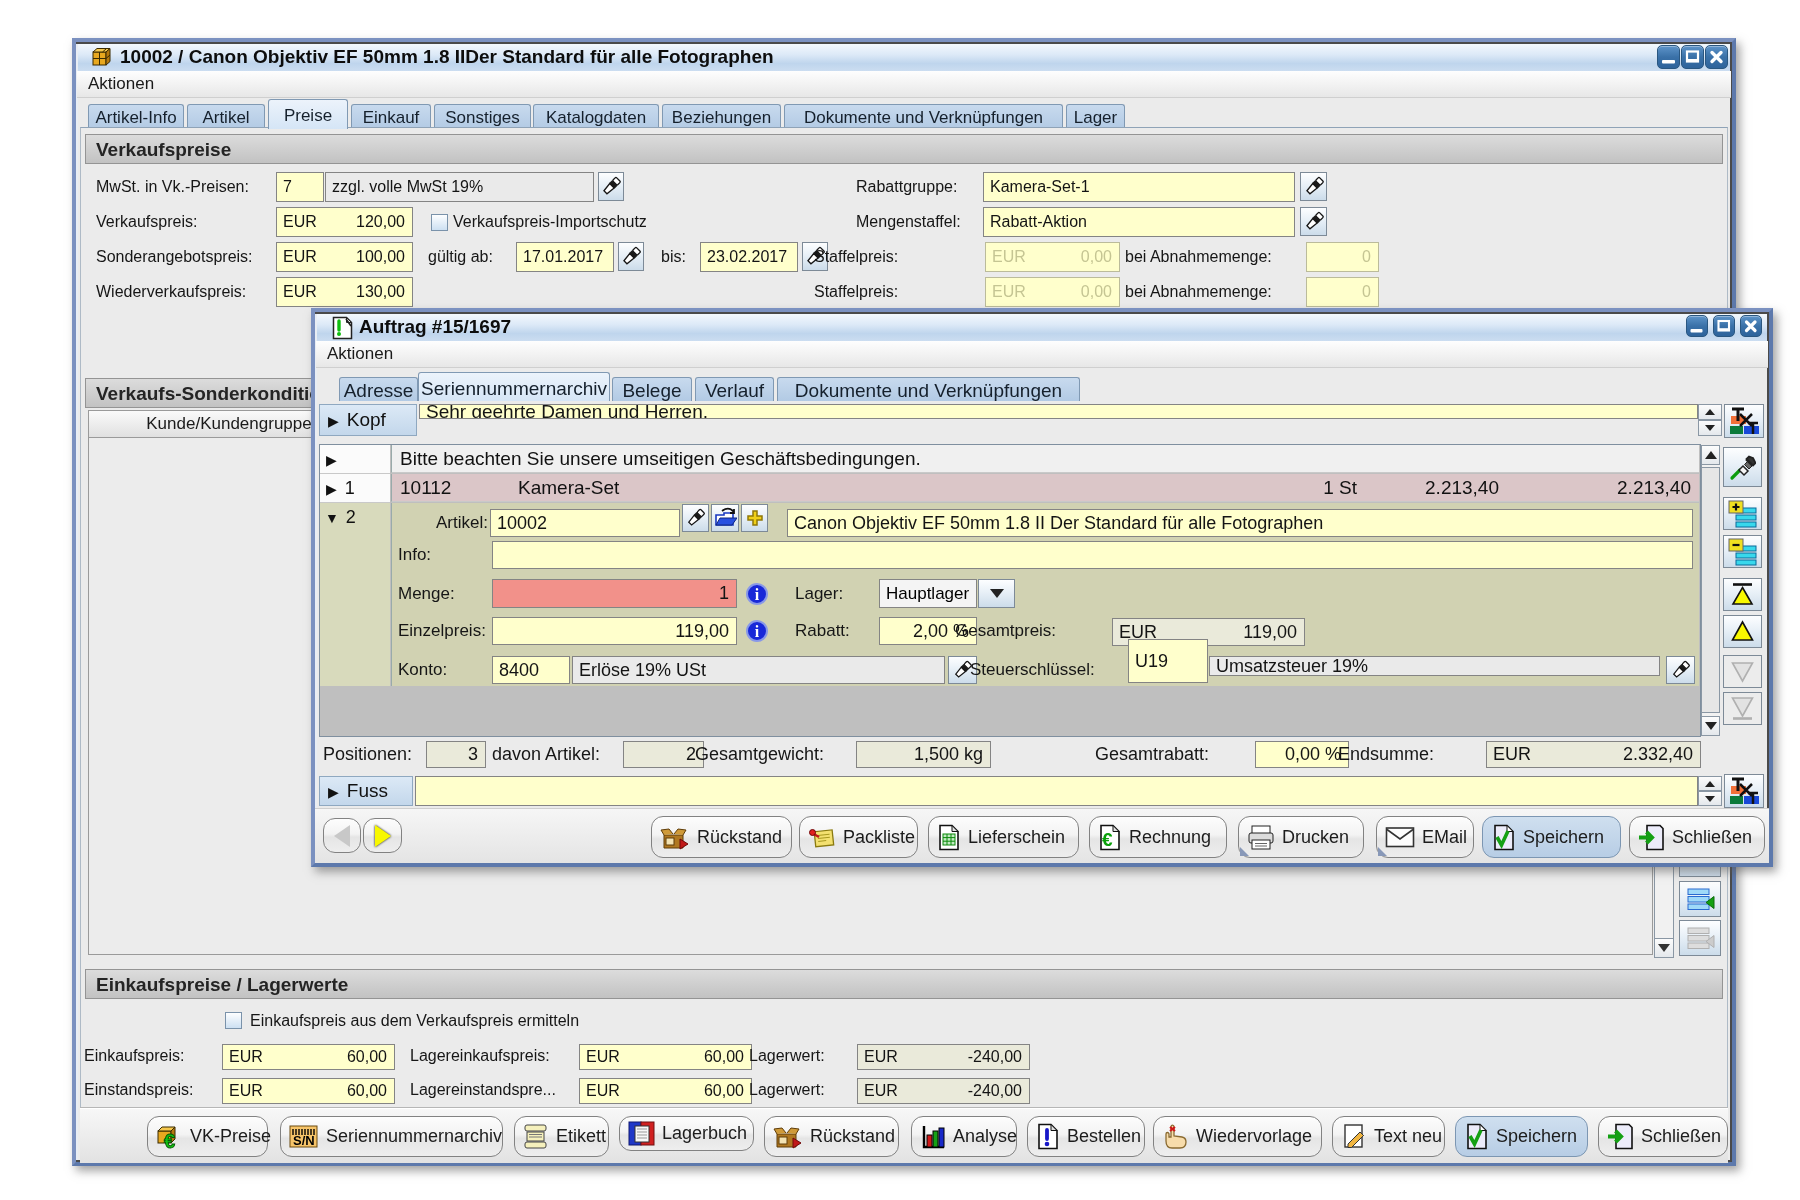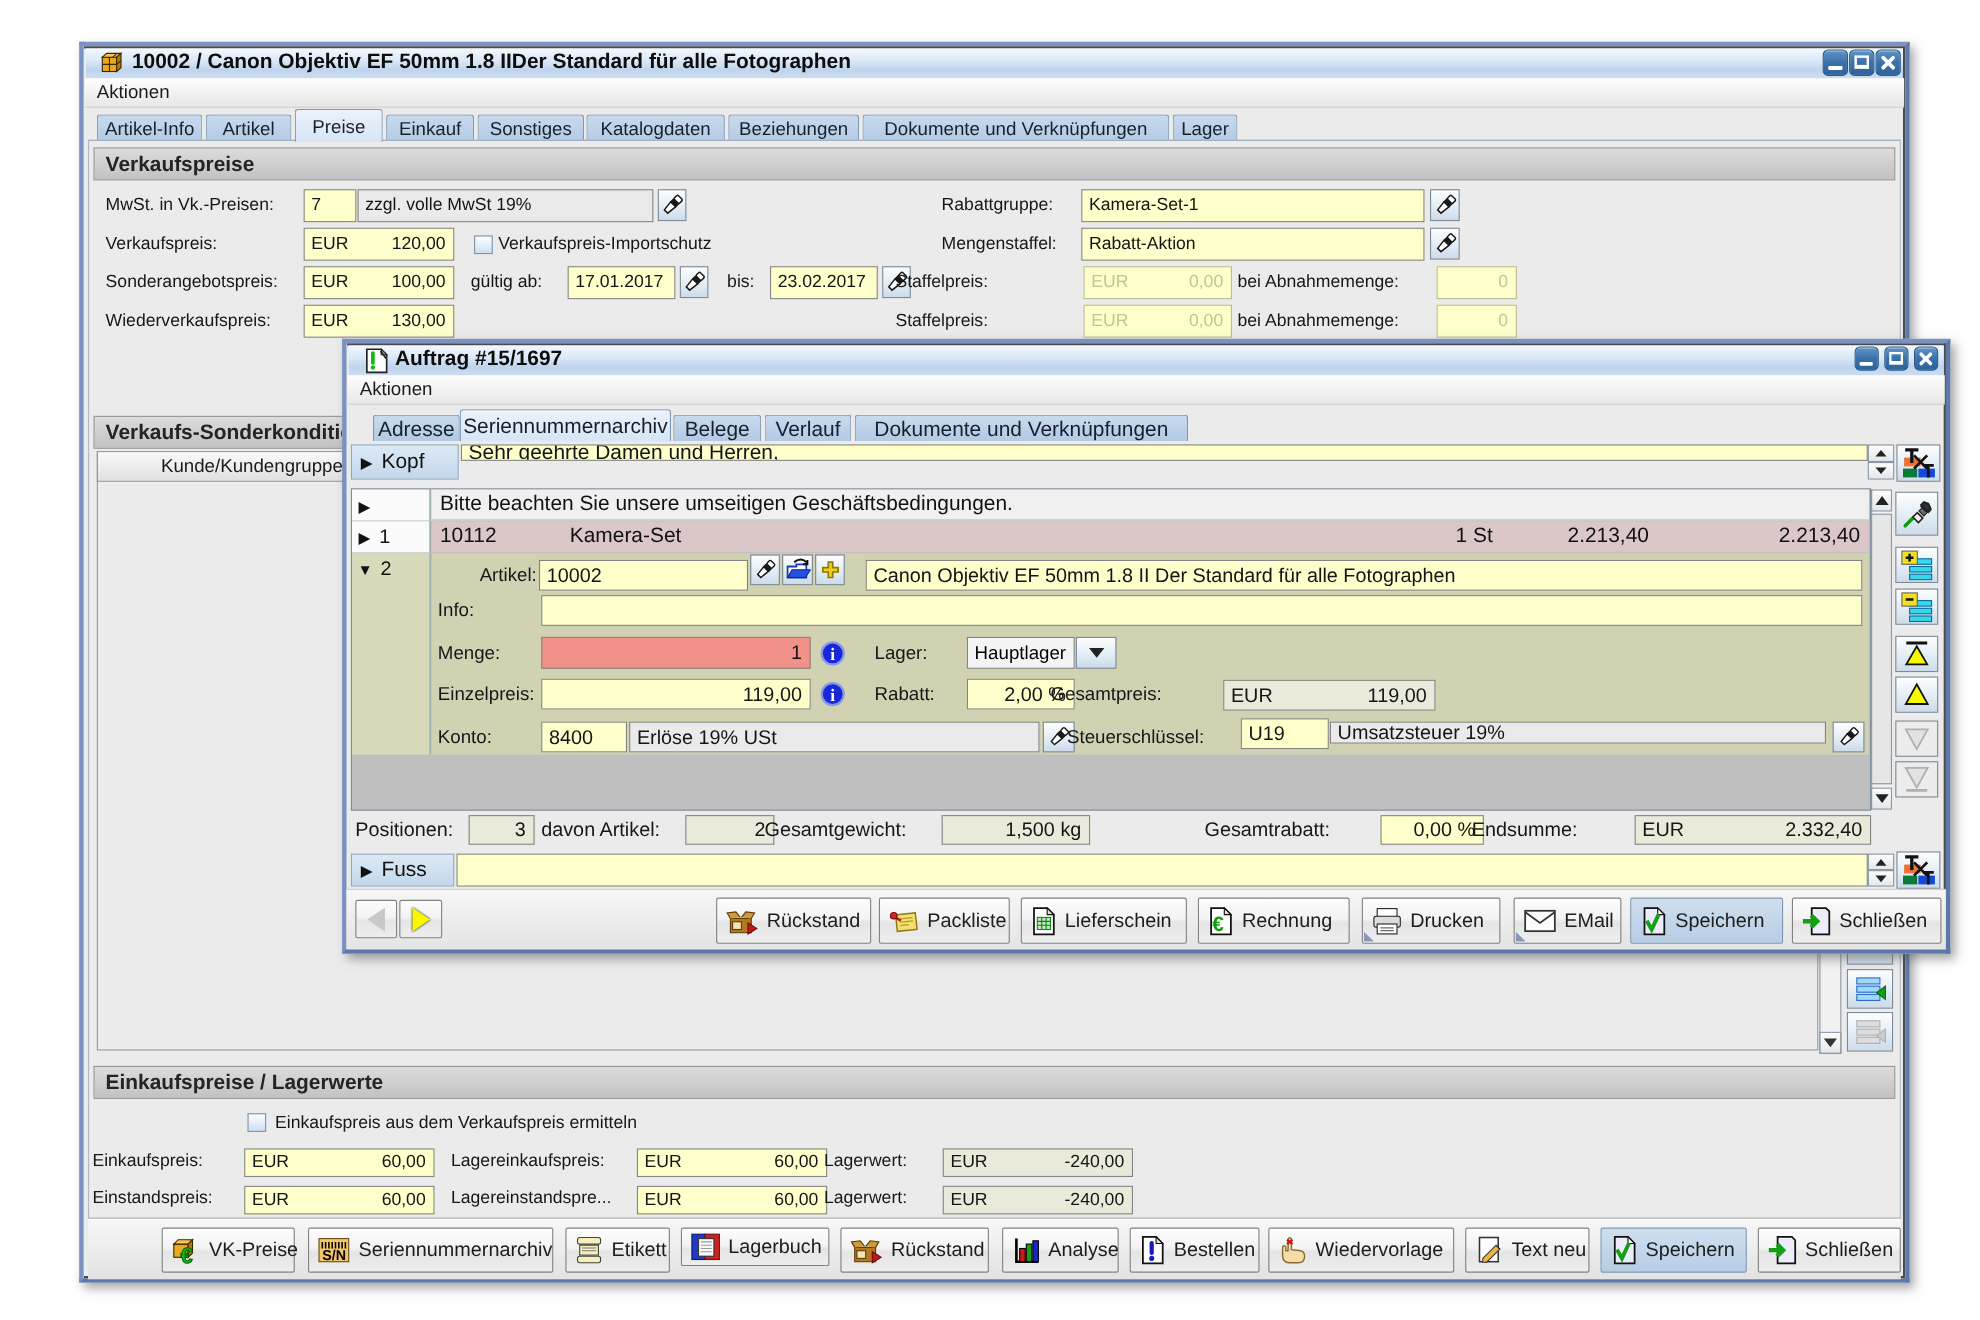--- a/index.html
+++ b/index.html
@@ -14,21 +14,21 @@
 .ghead{position:absolute;height:30px;background:linear-gradient(#dcdcdc,#c2c2c2);border:1px solid #949494;font-size:19px;font-weight:bold;color:#242424;line-height:29px;padding-left:10px;box-sizing:border-box}
 .lbl{position:absolute;font-size:18px;color:#161616;white-space:nowrap;text-align:left;line-height:30px}
 .fld{position:absolute;border:1px solid #848484;background:#ffffcc;font-size:18px;color:#141414;display:flex;align-items:center;padding:0 6px;white-space:nowrap;overflow:hidden;box-sizing:border-box}
 .fld b{font-weight:normal;position:absolute;right:7px}
 .fgray{background:#eaeaea}
 .fsum{background:#eaeada}
 .fdis{color:#c5c593;border-color:#bbbb9a}
 .fred{background:#f2918a}
 .ibtn{position:absolute;border:1px solid #7d8a97;background:linear-gradient(#fdfeff 0%,#e8f0f7 45%,#ccdcea 100%);box-sizing:border-box;display:flex;align-items:center;justify-content:center}
 .cbx{position:absolute;width:17px;height:17px;background:linear-gradient(#fdfeff,#cde0f2);border:1px solid #7a92aa;box-sizing:border-box}
-.btn{position:absolute;border:1px solid #828282;border-radius:2px;background:linear-gradient(#fdfdfd 0%,#f3f3f3 45%,#e5e5e5 55%,#eeeeee 100%);font-size:18px;color:#1c1c1c;display:flex;align-items:center;white-space:nowrap;box-sizing:border-box;padding:0 8px;gap:7px}
+.btn{position:absolute;border:1px solid #828282;border-radius:12px;background:linear-gradient(#fdfdfd 0%,#f3f3f3 45%,#e5e5e5 55%,#eeeeee 100%);font-size:18px;color:#1c1c1c;display:flex;align-items:center;white-space:nowrap;box-sizing:border-box;padding:0 8px;gap:7px}
 .btn.hl{background:linear-gradient(#cfdfef,#b7cde5);border-color:#7c96b2}
 .btn svg,.btn .arr{flex:0 0 auto}
 .tools{position:absolute;background:linear-gradient(#f7f7f7,#e2e2e2);border-top:1px solid #fff;box-shadow:0 -1px 0 #b6b6b6}
 .arr{width:0;height:0;display:inline-block}
 .spin{position:absolute;border:1px solid #8a97a4;background:linear-gradient(#fcfcfc,#e4e8ec);box-sizing:border-box}
 </style></head>
 <body>
 
 <div class="win" id="w1" style="left:72px;top:38px;width:1656px;height:1120px">
  <div class="tbar"></div>
@@ -376,21 +376,21 @@
  <div class="ibtn" style="left:633px;top:344px;width:29px;height:28px">
       <svg width="21" height="21" viewBox="0 0 23 23">
         <g transform="rotate(45 11.5 11.5)">
           <rect x="7.8" y="0.5" width="7" height="5.2" rx="1.2" fill="#fff" stroke="#161616" stroke-width="1.4"></rect>
           <rect x="7.3" y="5.7" width="8" height="4.2" fill="#1a1a1a"></rect>
           <path d="M8 9.9 h6.6 l-1.1 9.6 h-4.4z" fill="#fff" stroke="#161616" stroke-width="1.4"></path>
         </g>
       </svg>
     </div>
  <div class="lbl" style="left:655px;top:344px;width:150px;line-height:28px;font-size:17px">Steuerschlüssel:</div>
- <div class="fld" style="left:813px;top:341px;width:80px;height:28px">U19</div>
+ <div class="fld" style="left:813px;top:327px;width:80px;height:44px">U19</div>
  <div class="fld fgray" style="left:894px;top:344px;width:451px;height:20px">Umsatzsteuer 19%</div>
  <div class="ibtn" style="left:1351px;top:344px;width:29px;height:28px">
       <svg width="21" height="21" viewBox="0 0 23 23">
         <g transform="rotate(45 11.5 11.5)">
           <rect x="7.8" y="0.5" width="7" height="5.2" rx="1.2" fill="#fff" stroke="#161616" stroke-width="1.4"></rect>
           <rect x="7.3" y="5.7" width="8" height="4.2" fill="#1a1a1a"></rect>
           <path d="M8 9.9 h6.6 l-1.1 9.6 h-4.4z" fill="#fff" stroke="#161616" stroke-width="1.4"></path>
         </g>
       </svg>
     </div>

